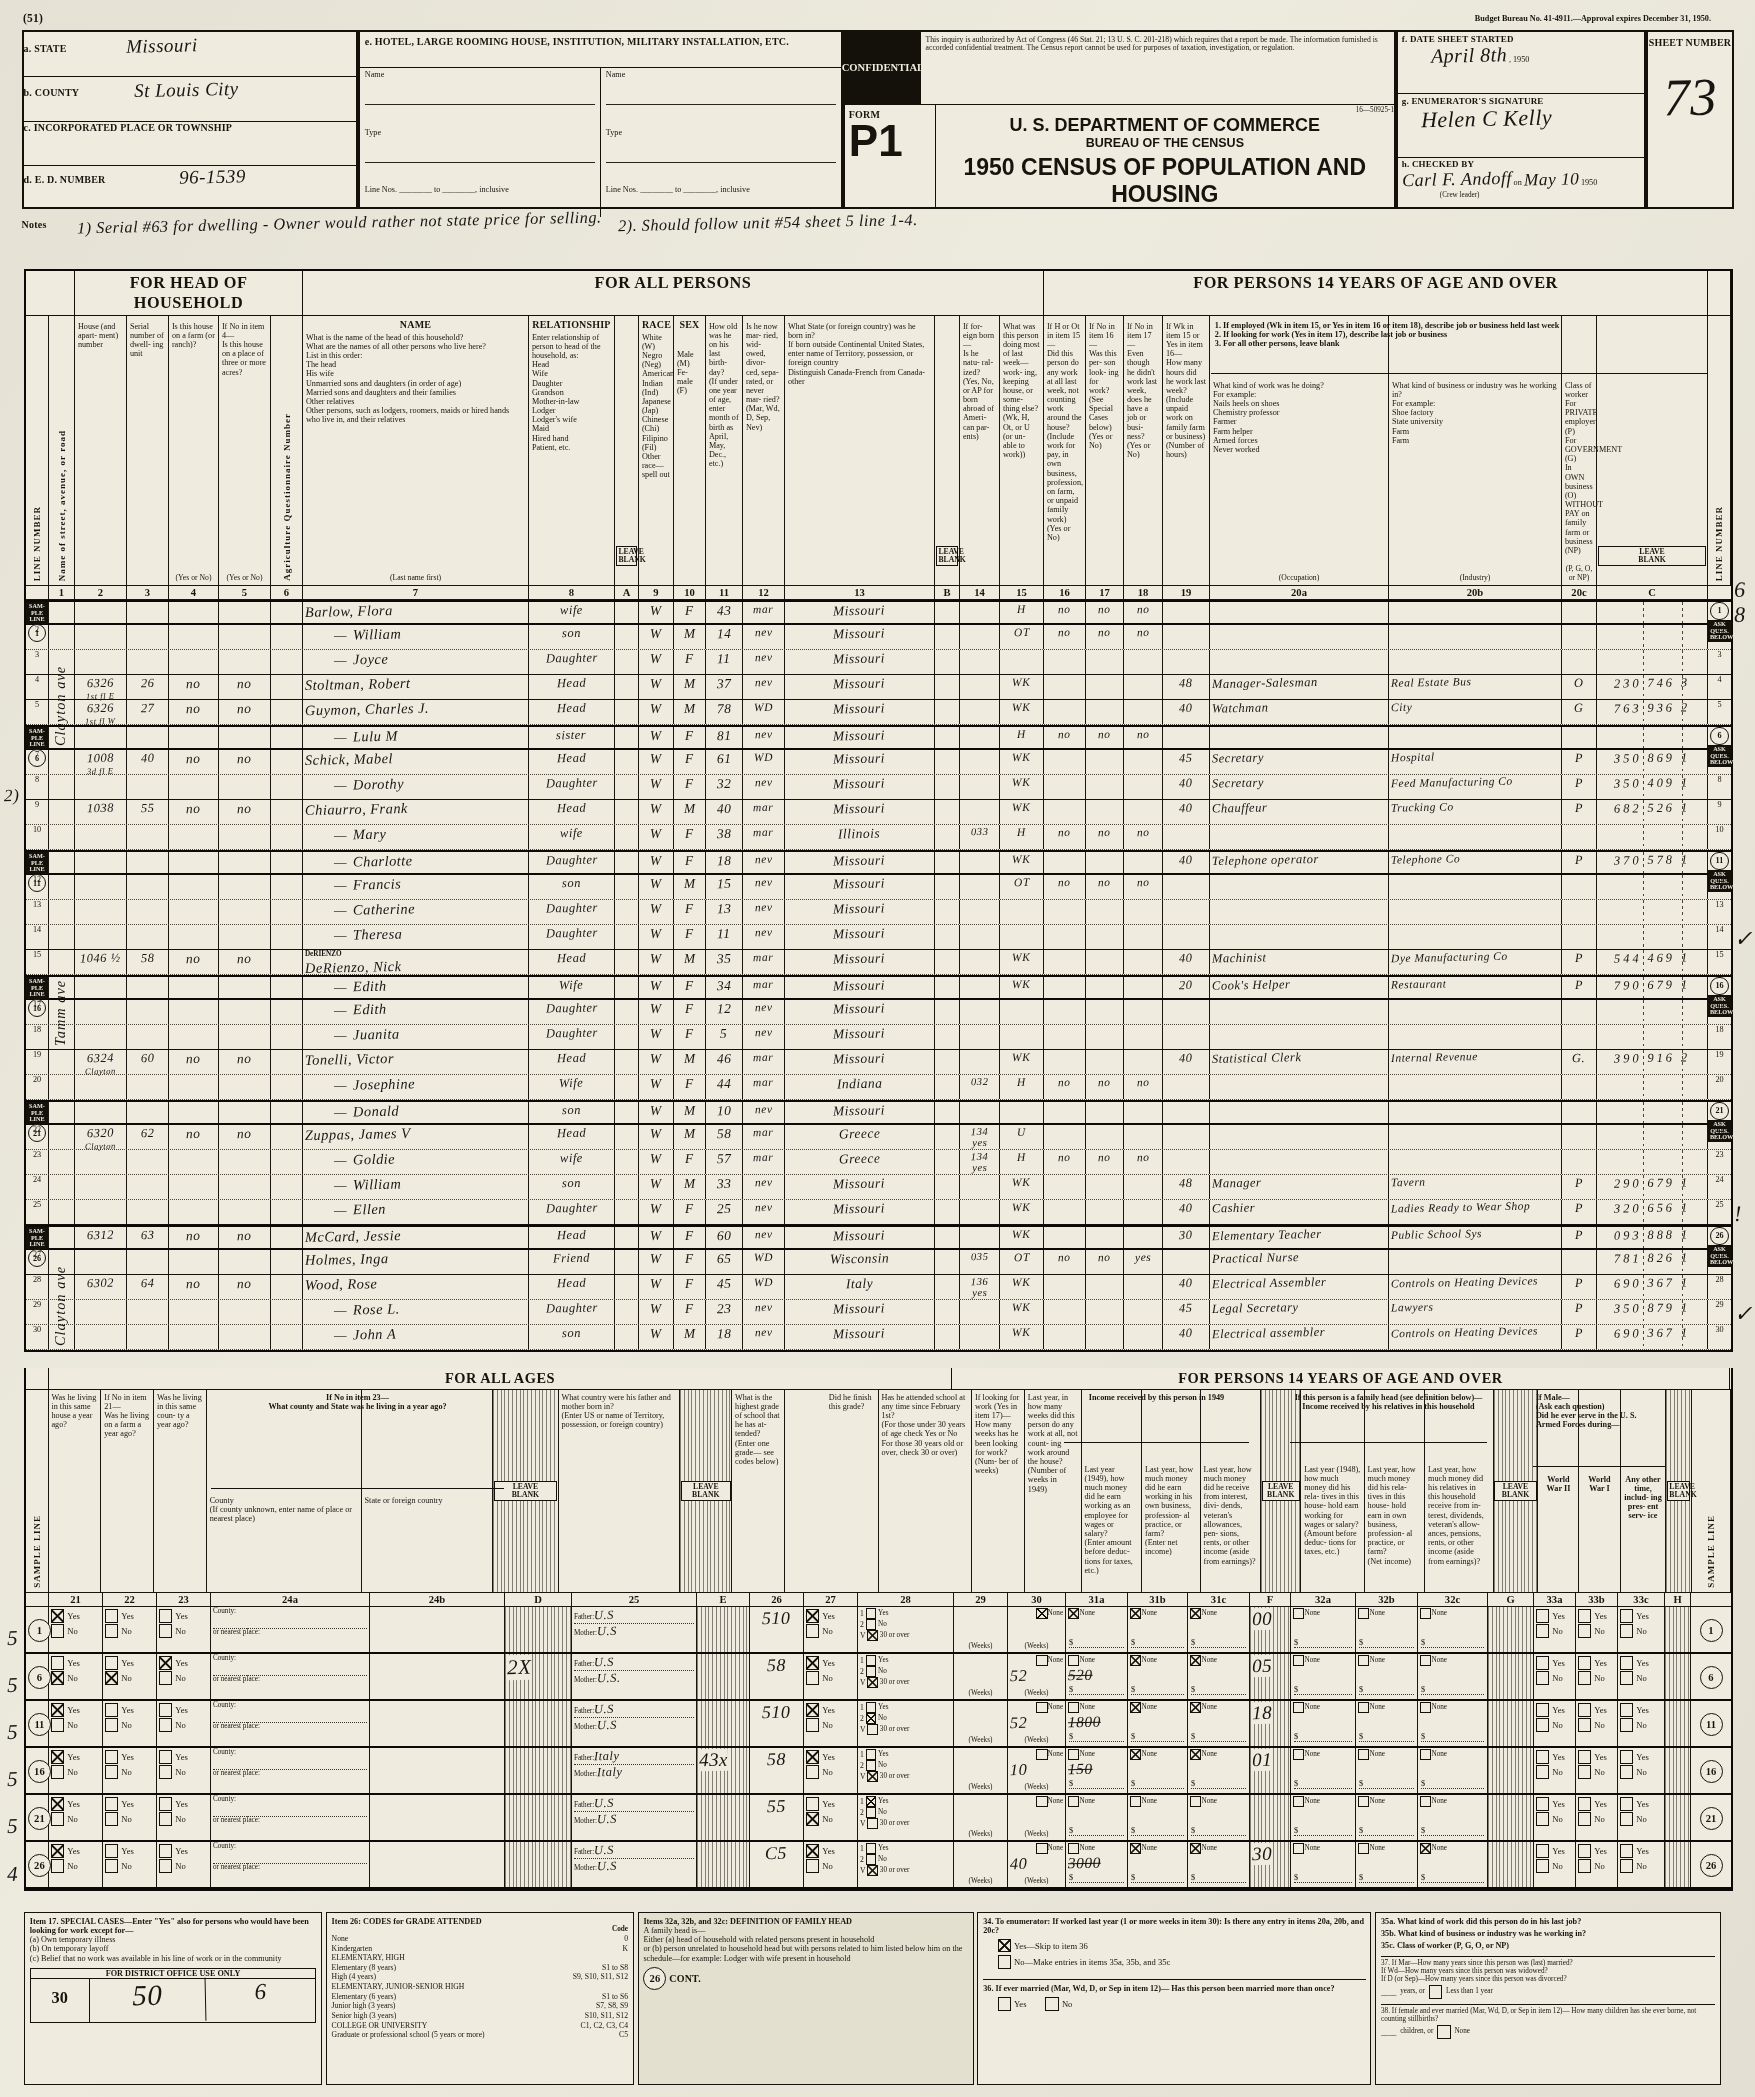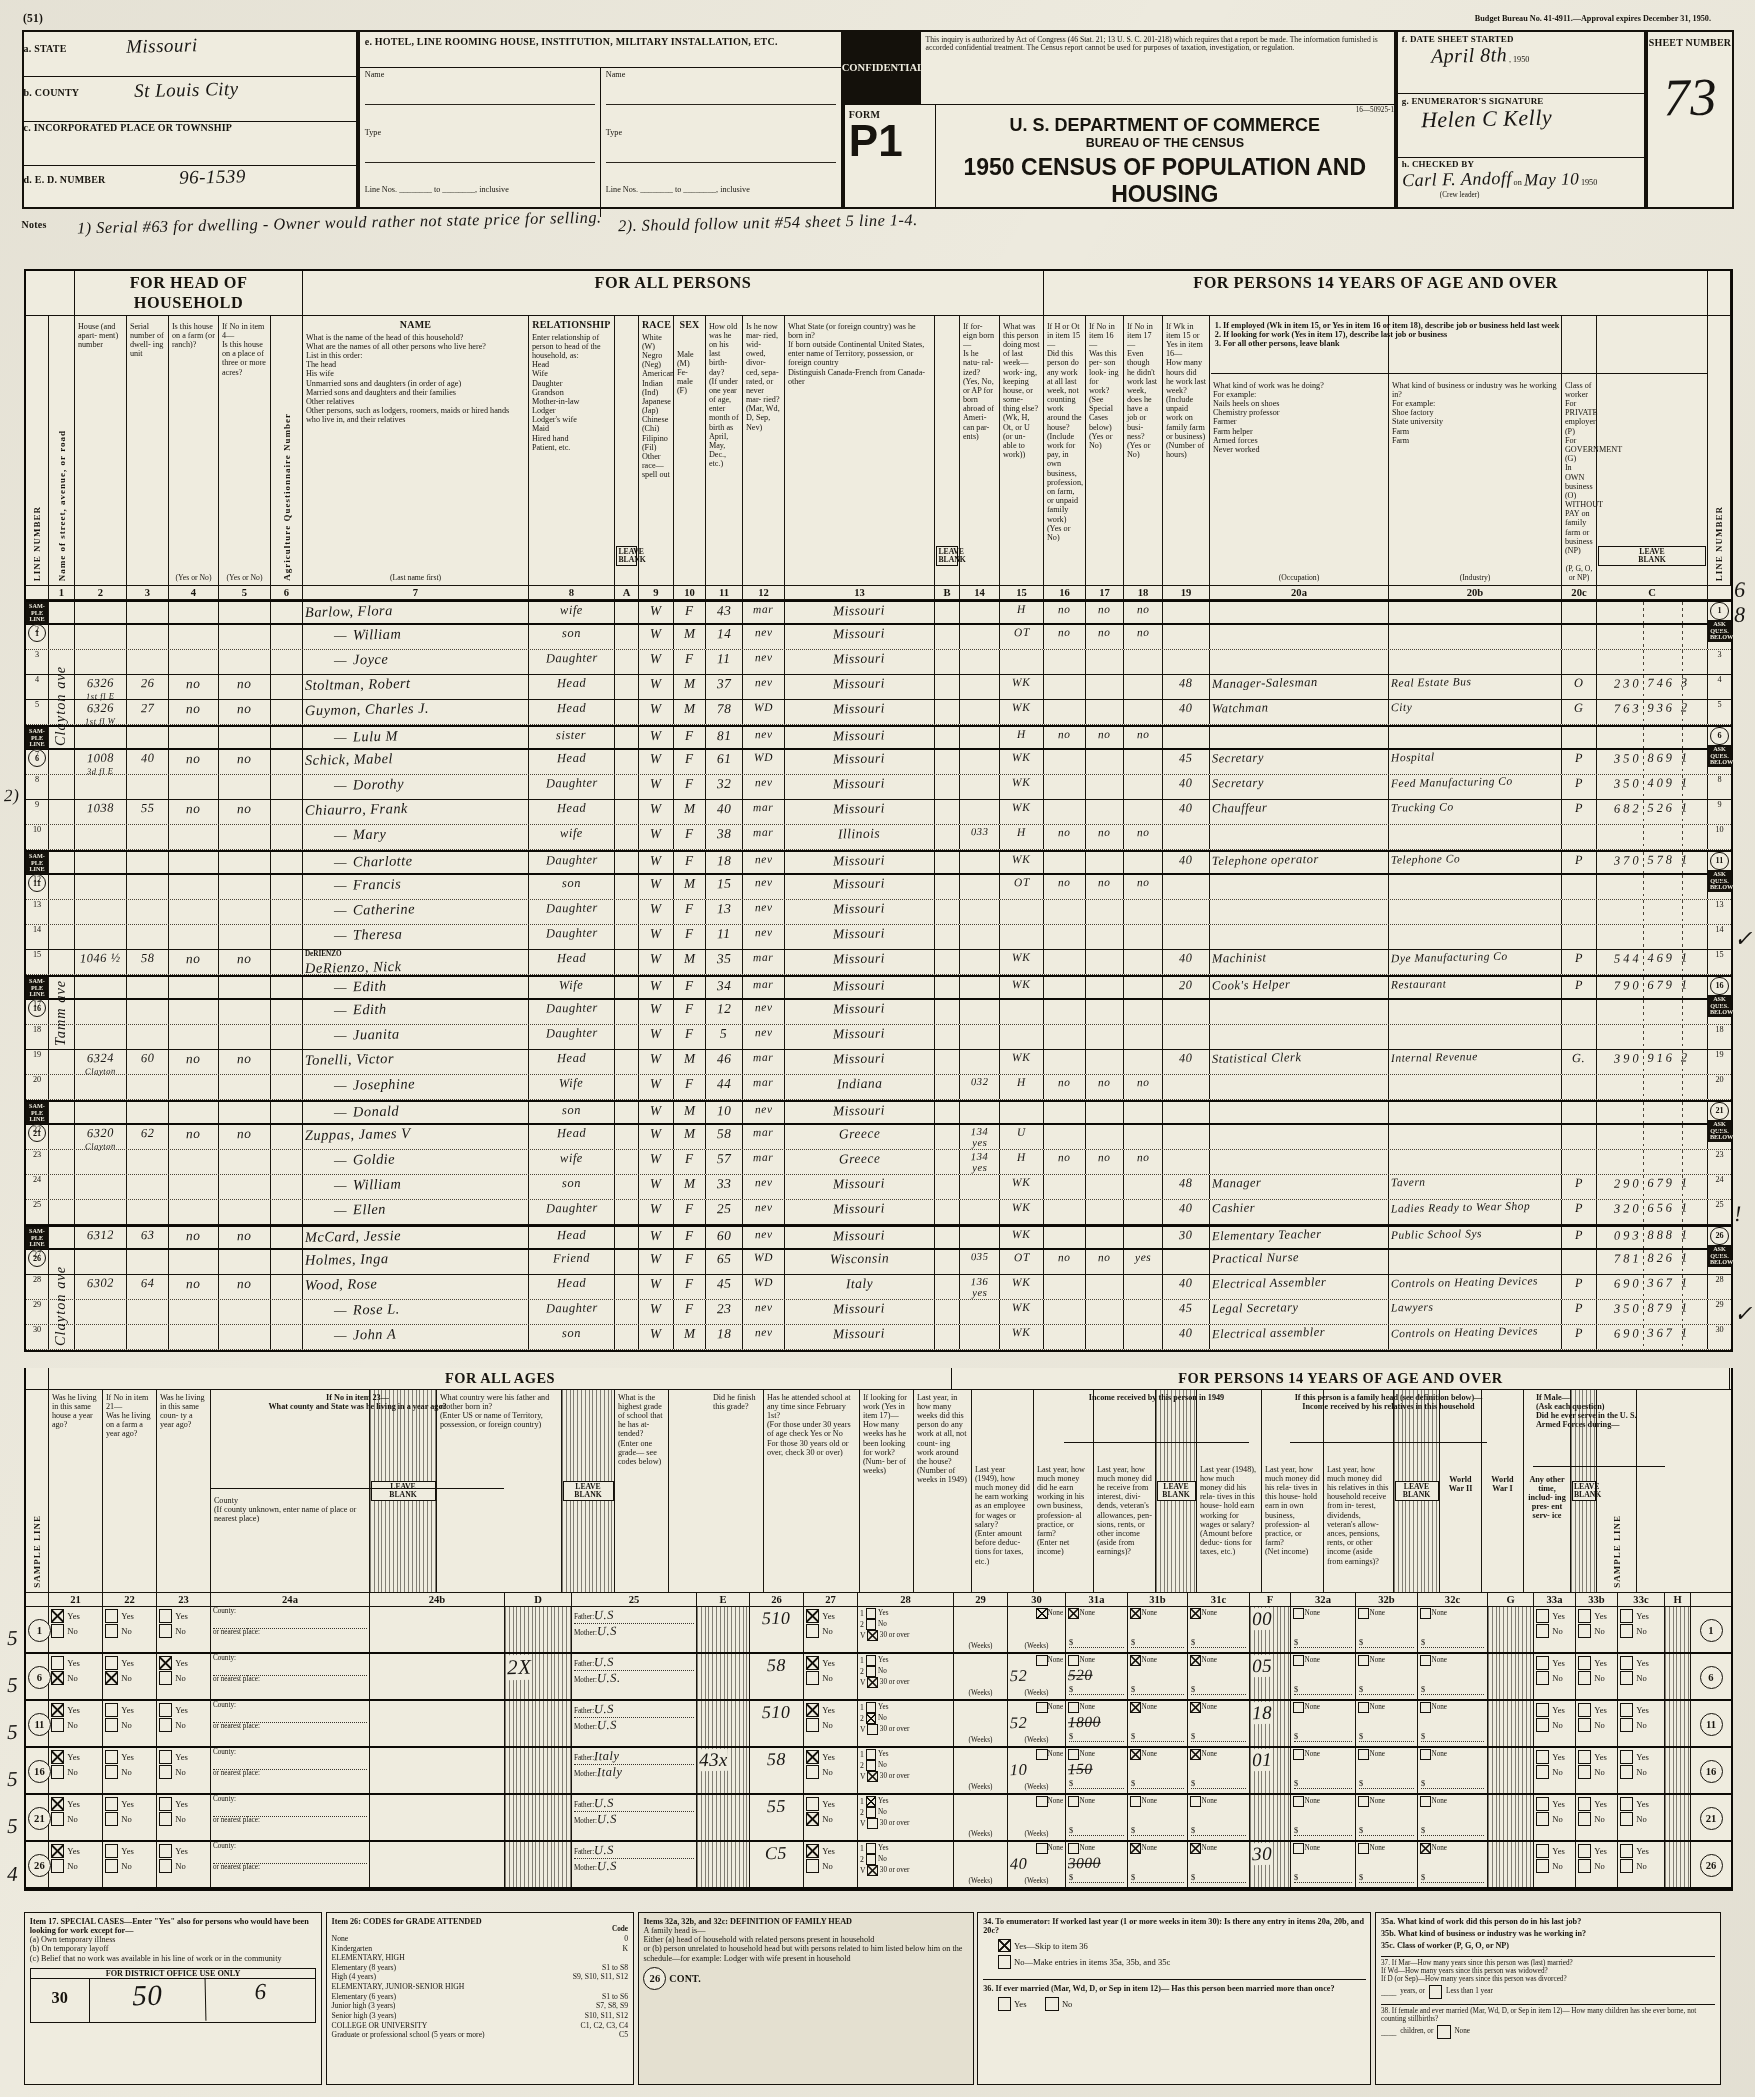--- a/index.html
+++ b/index.html
@@ -79,21 +79,21 @@
       <span class="lbl">c. INCORPORATED PLACE OR TOWNSHIP</span>
       <div class="hw hw-big"></div>
     </div>
     <div class="fieldrow" style="height:42px;border-bottom:none;">
       <span class="lbl">d. E. D. NUMBER</span>
       <div class="hw hw-big" style="margin:0 0 0 72px;">96-1539</div>
     </div>
   </div>
 
   <div class="abs box" style="left:358px;top:30px;width:485px;height:179px;">
-    <div class="fieldrow lbl" style="height:27px;padding:3.8px 4.8px;">e. HOTEL, LINE ROOMING HOUSE, INSTITUTION, MILITARY INSTALLATION, ETC.</div>
+    <div class="fieldrow lbl" style="height:27px;padding:3.8px 4.8px;">e. HOTEL, LARGE ROOMING HOUSE, INSTITUTION, MILITARY INSTALLATION, ETC.</div>
     <div style="display:flex;height:149px;">
       <div style="flex:1;border-right:1.4px solid #14110b;padding:2.9px 4.8px;display:flex;flex-direction:column;justify-content:space-between;">
         <div class="small hwline" style="height:34px;"><span>Name</span></div>
         <div class="small hwline" style="height:34px;"><span>Type</span></div>
         <div class="small" style="height:29px;"><span>Line Nos.</span> ________ <span>to</span> ________<span>, inclusive</span></div>
       </div>
       <div style="flex:1;padding:2.9px 4.8px;display:flex;flex-direction:column;justify-content:space-between;">
         <div class="small hwline" style="height:34px;"><span>Name</span></div>
         <div class="small hwline" style="height:34px;"><span>Type</span></div>
         <div class="small" style="height:29px;"><span>Line Nos.</span> ________ <span>to</span> ________<span>, inclusive</span></div>
@@ -1392,20 +1392,23 @@
           <div class="small pre">If No in item 21—
 Was he living on a farm a year ago?</div>
         </div>
         <div class="hcell" style="width: 54px;">
           <div class="small pre">Was he living in this same coun- ty a year ago?</div>
         </div>
         <div class="hcell" style="width: 159px;">
           <div class="small pre" style="margin-top: 103px;">County
 (If county unknown, enter name of place or nearest place)</div>
         </div>
+        <div class="hcell" style="width: 135px;">
+          <div class="small pre" style="margin-top: 103px;">State or foreign country</div>
+        </div>
         <div class="hcell hatch" style="width: 67px;">
           <div class="lbbox" style="position: absolute; top: 45%; left: 0.5px; right: 0.5px;">
             <div>LEAVE</div>
             <div>BLANK</div>
           </div>
         </div>
         <div class="hcell" style="width: 125px;">
           <div class="small pre">What country were his father and mother born in?
 (Enter US or name of Territory, possession, or foreign country)</div>
         </div>

